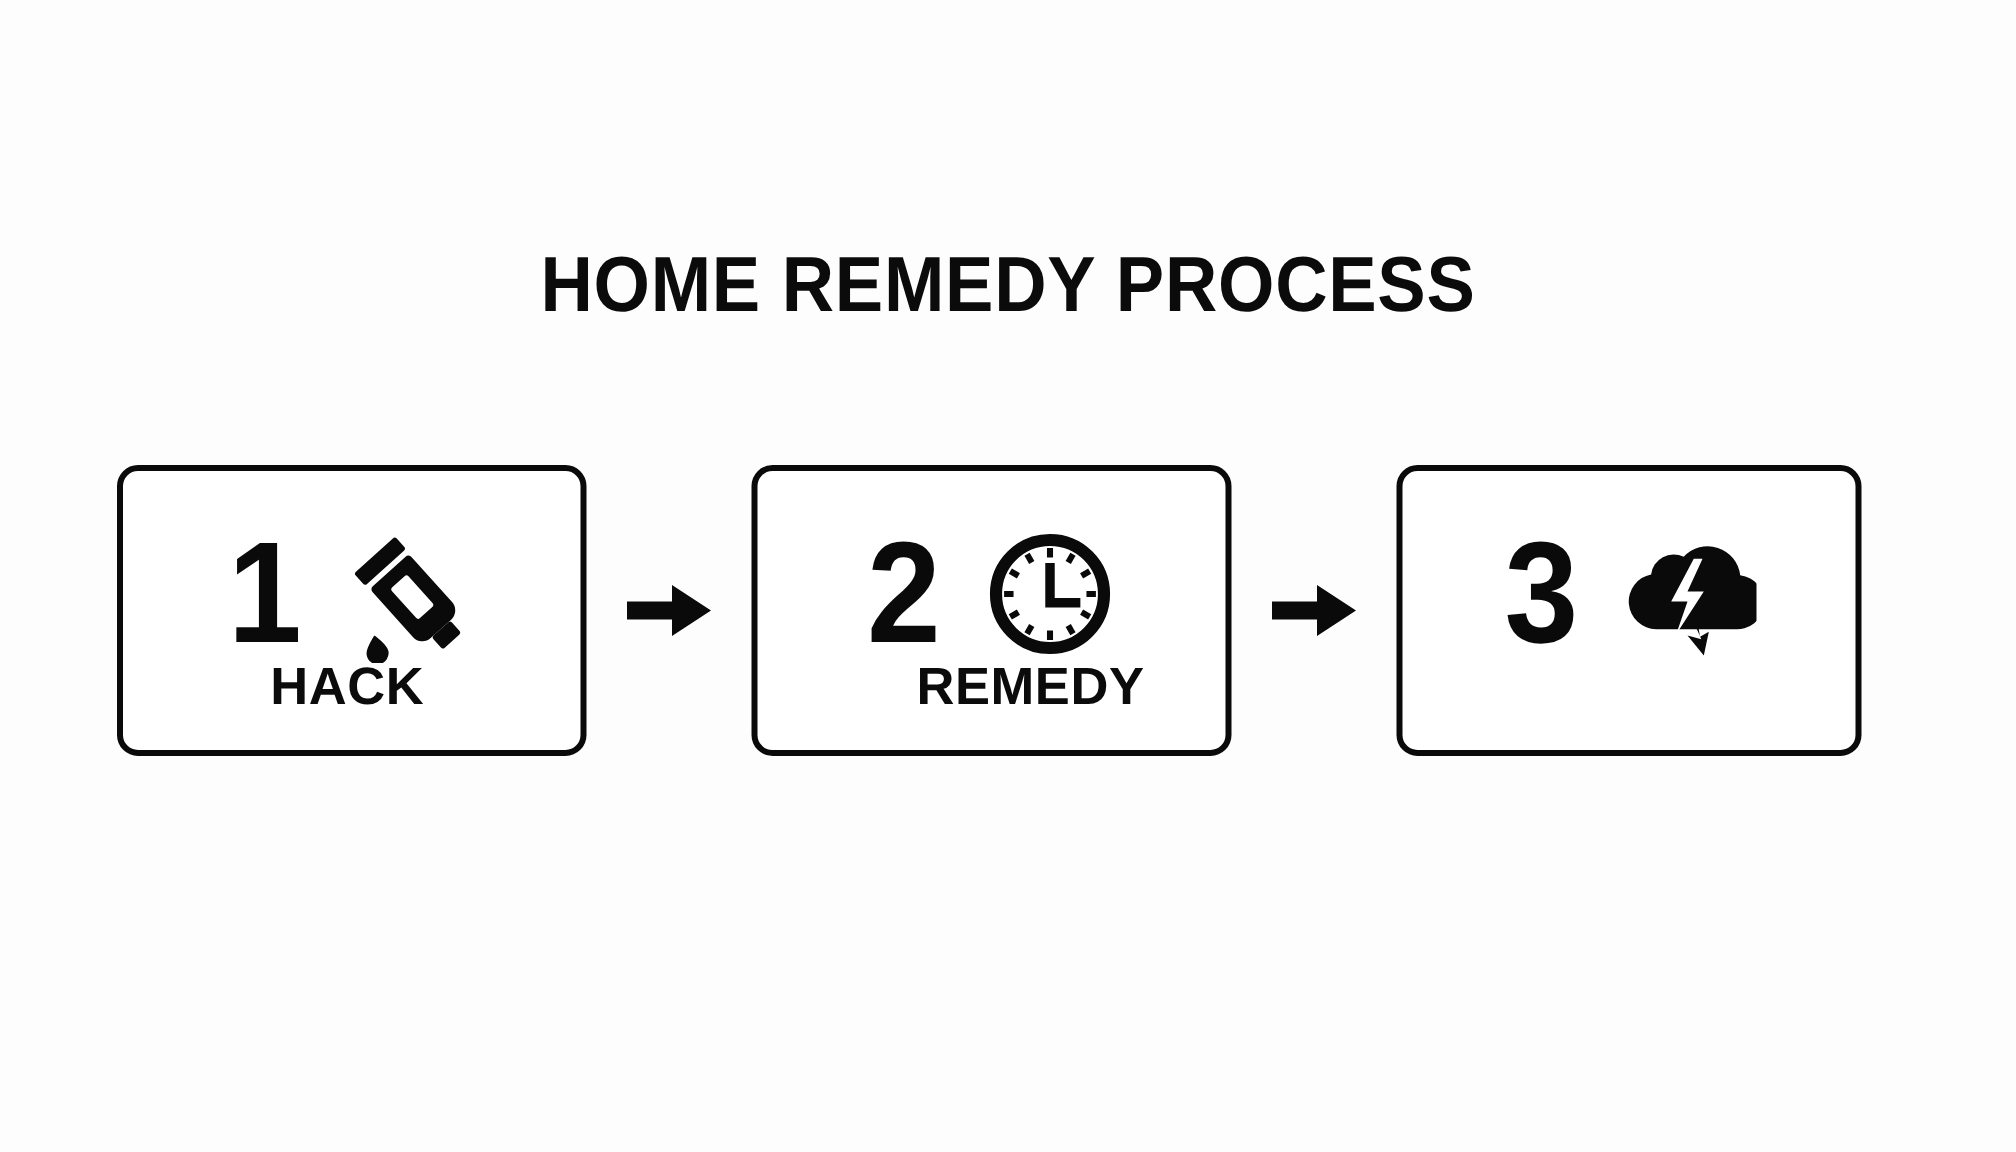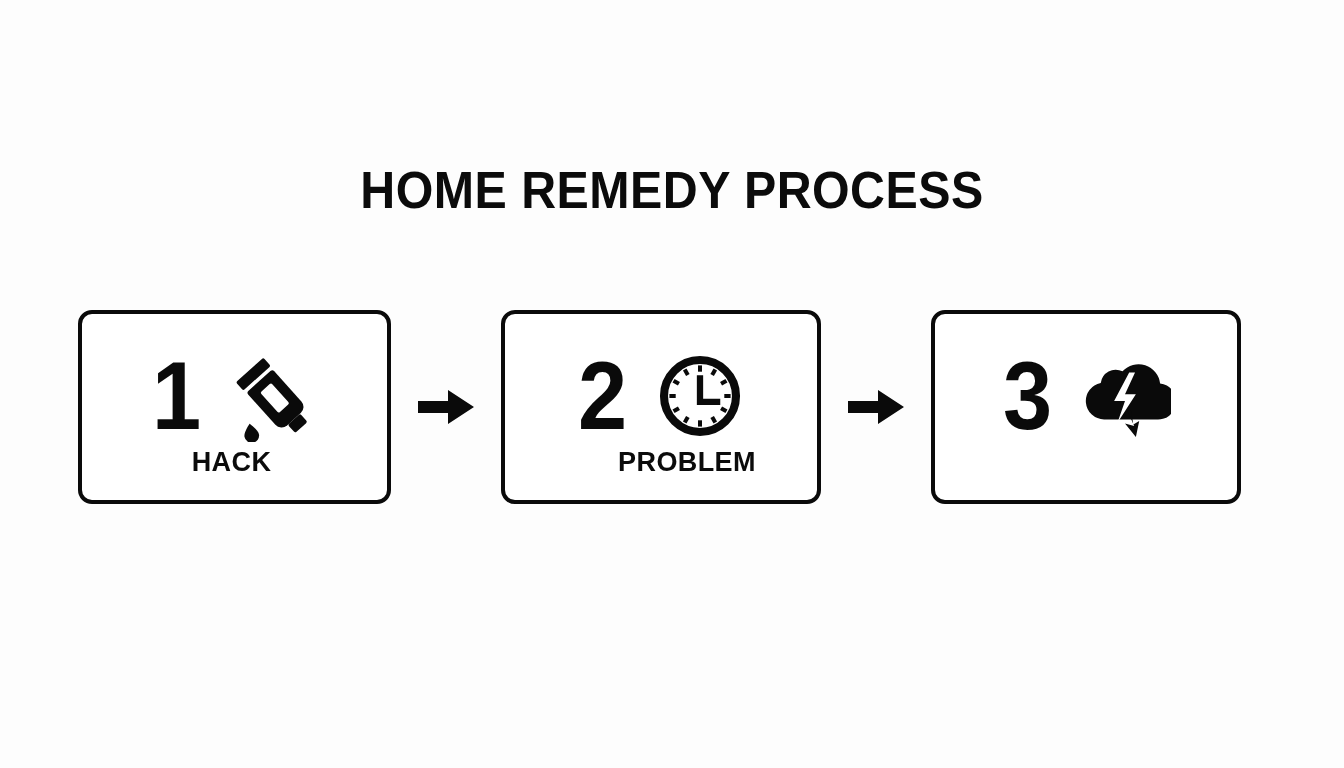--- a/index.html
+++ b/index.html
@@ -95,21 +95,21 @@
     justify-content: center;
   }
   .step-icon svg { display: block; }
 
   .card-label {
     position: absolute;
     bottom: 22px;
     left: 0;
     width: 100%;
     text-align: center;
-    font-size: 27px;
+    font-size: 35px;
     font-weight: 700;
     letter-spacing: 0.4px;
     color: #0b0b0b;
   }
   .label-offset-1 { transform: translateX(-3px); }
   .label-offset-2 { transform: translateX(26px); }
   .label-offset-3 { transform: translateX(20px); }
 
   
   .arrow {
@@ -177,21 +177,21 @@
               <line x1="20.6" y1="67" x2="26.6" y2="63.5"></line>
               <line x1="16" y1="50" x2="23" y2="50"></line>
               <line x1="20.6" y1="33" x2="26.6" y2="36.5"></line>
               <line x1="33" y1="20.6" x2="36.5" y2="26.6"></line>
             </g>
 
             <path d="M46.5 27 h7 v26 h19 v7 h-26 z" fill="#0a0a0a"></path>
           </svg>
         </span>
       </div>
-      <div class="card-label label-offset-2">PROBLEM</div>
+      <div class="card-label label-offset-2">REMEDY</div>
     </div>
 
     <div class="arrow">
       <svg viewBox="0 0 60 40" width="60" height="40" aria-hidden="true">
         <path d="M2 14 h30 v-11 l26 17 -26 17 v-11 h-30 z" fill="#0a0a0a"></path>
       </svg>
     </div>
 
     <div class="card card-3">
       <div class="card-body">

